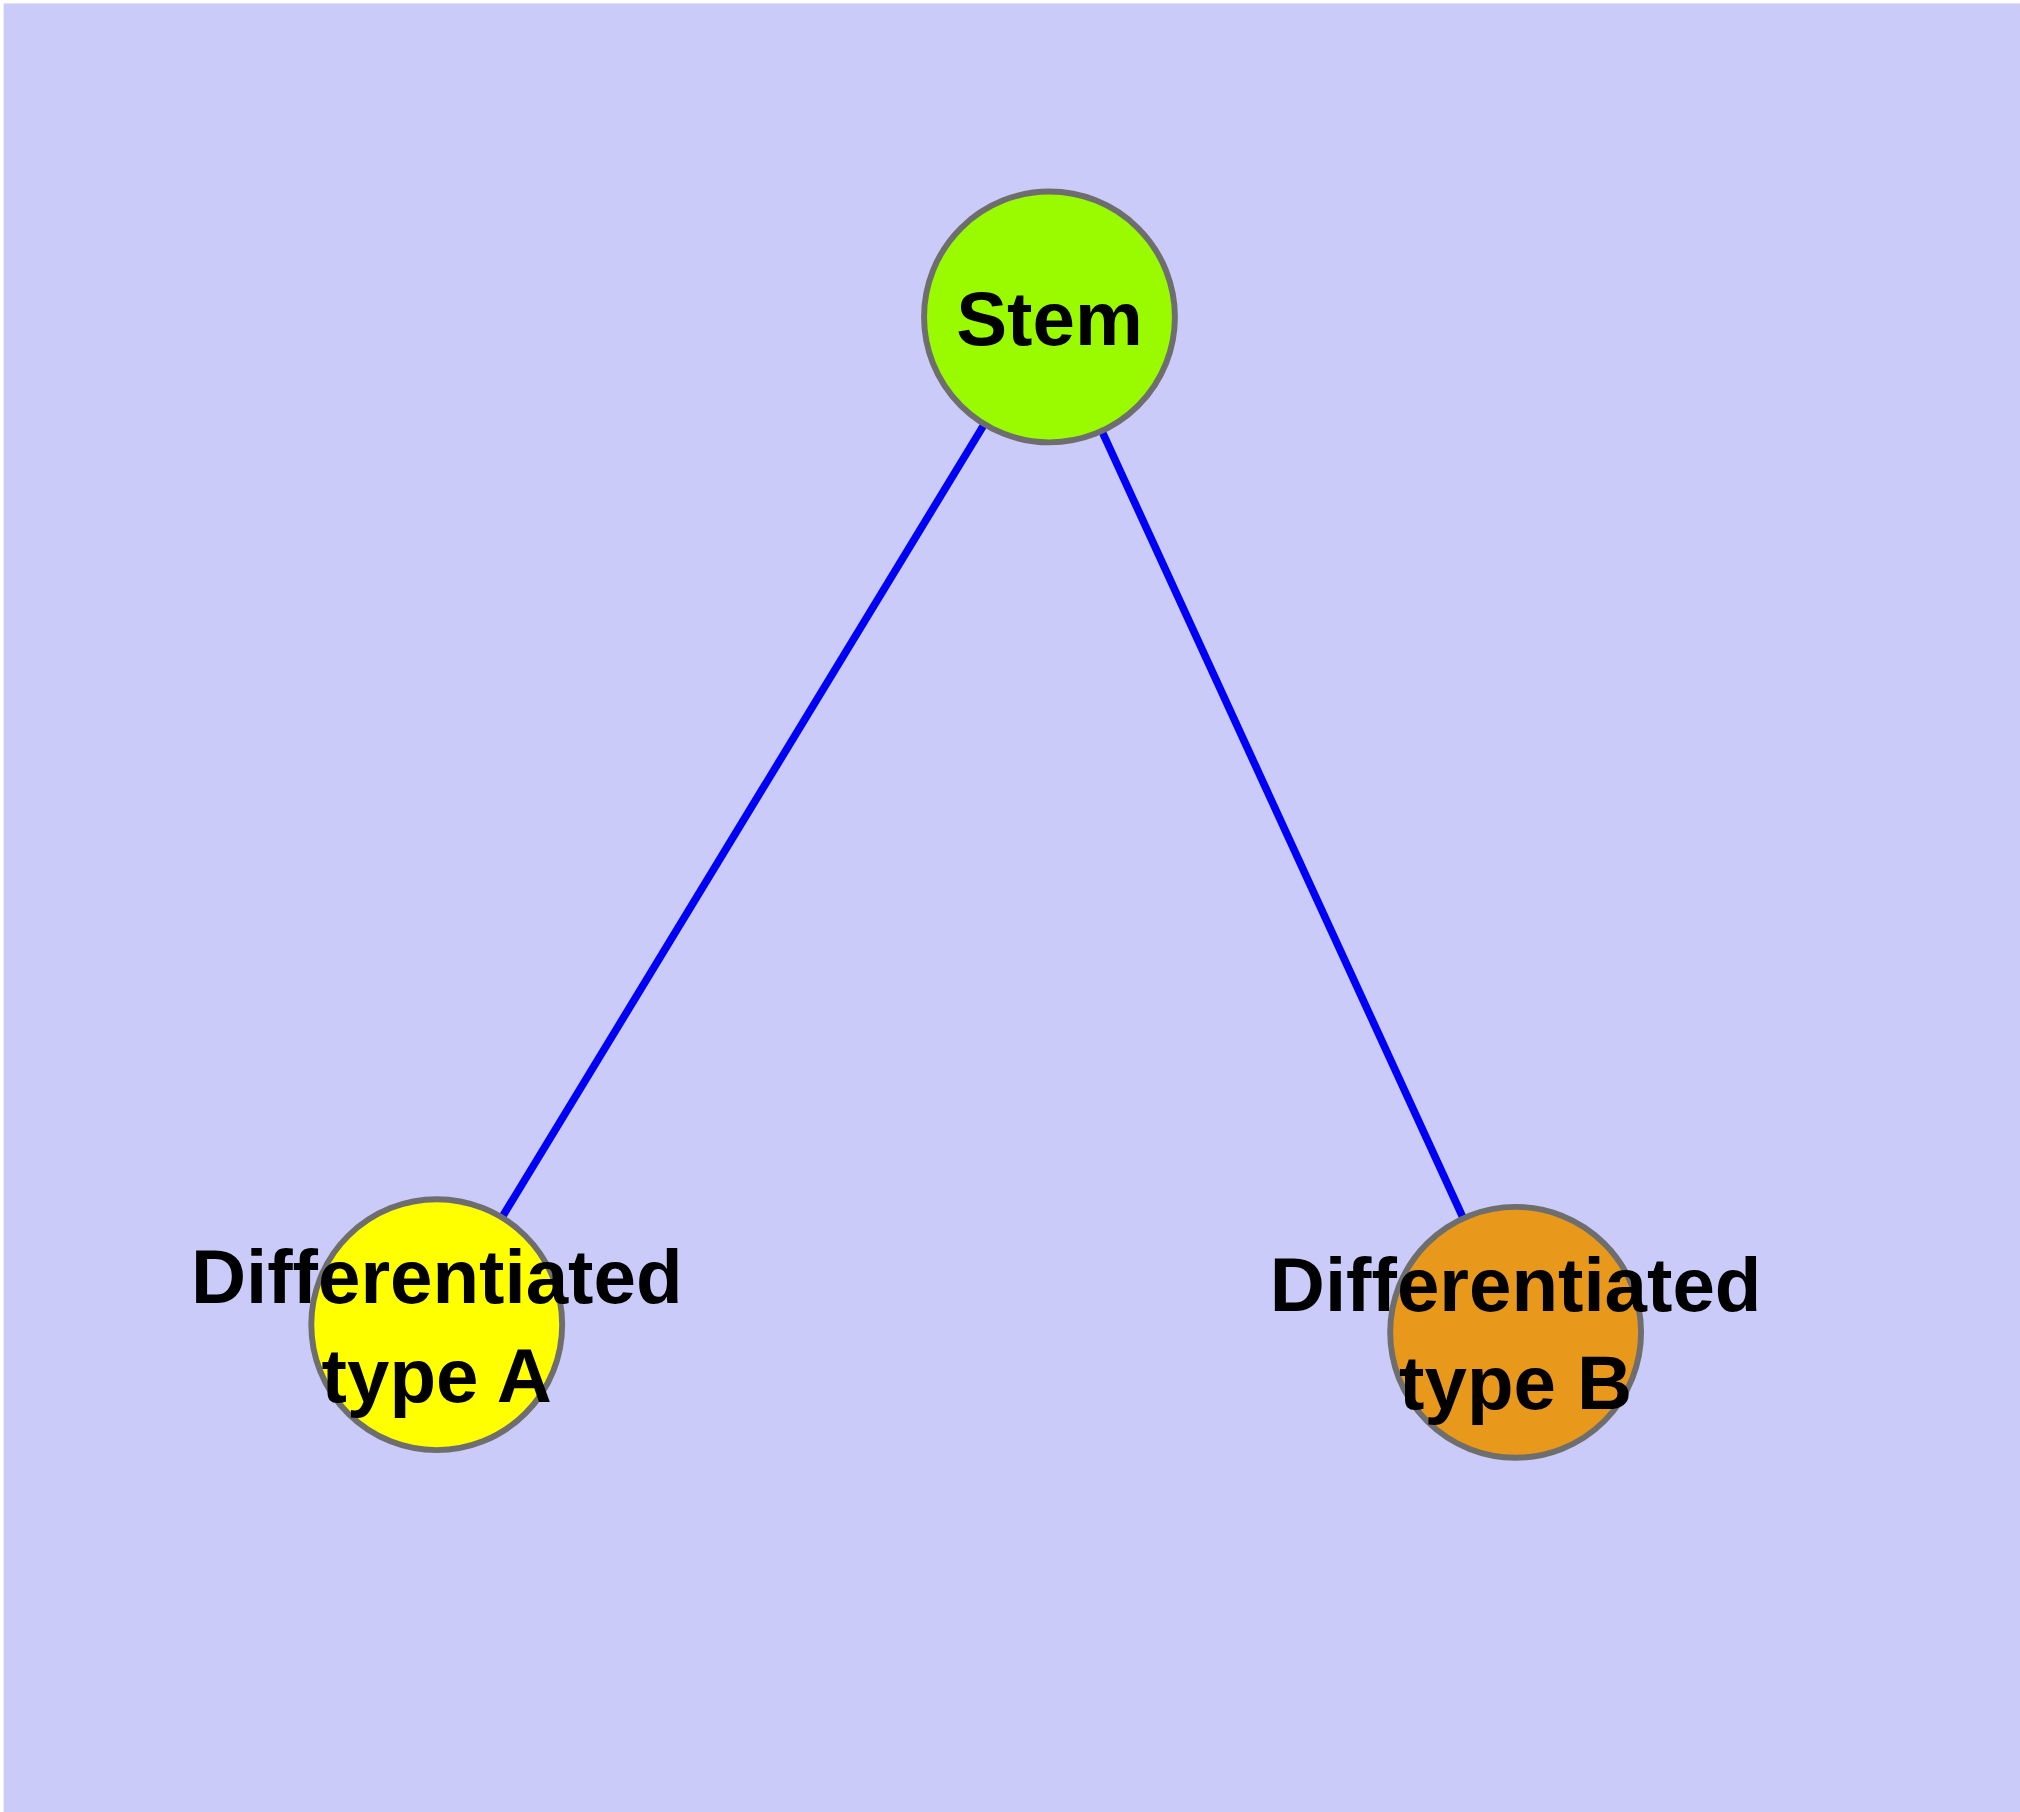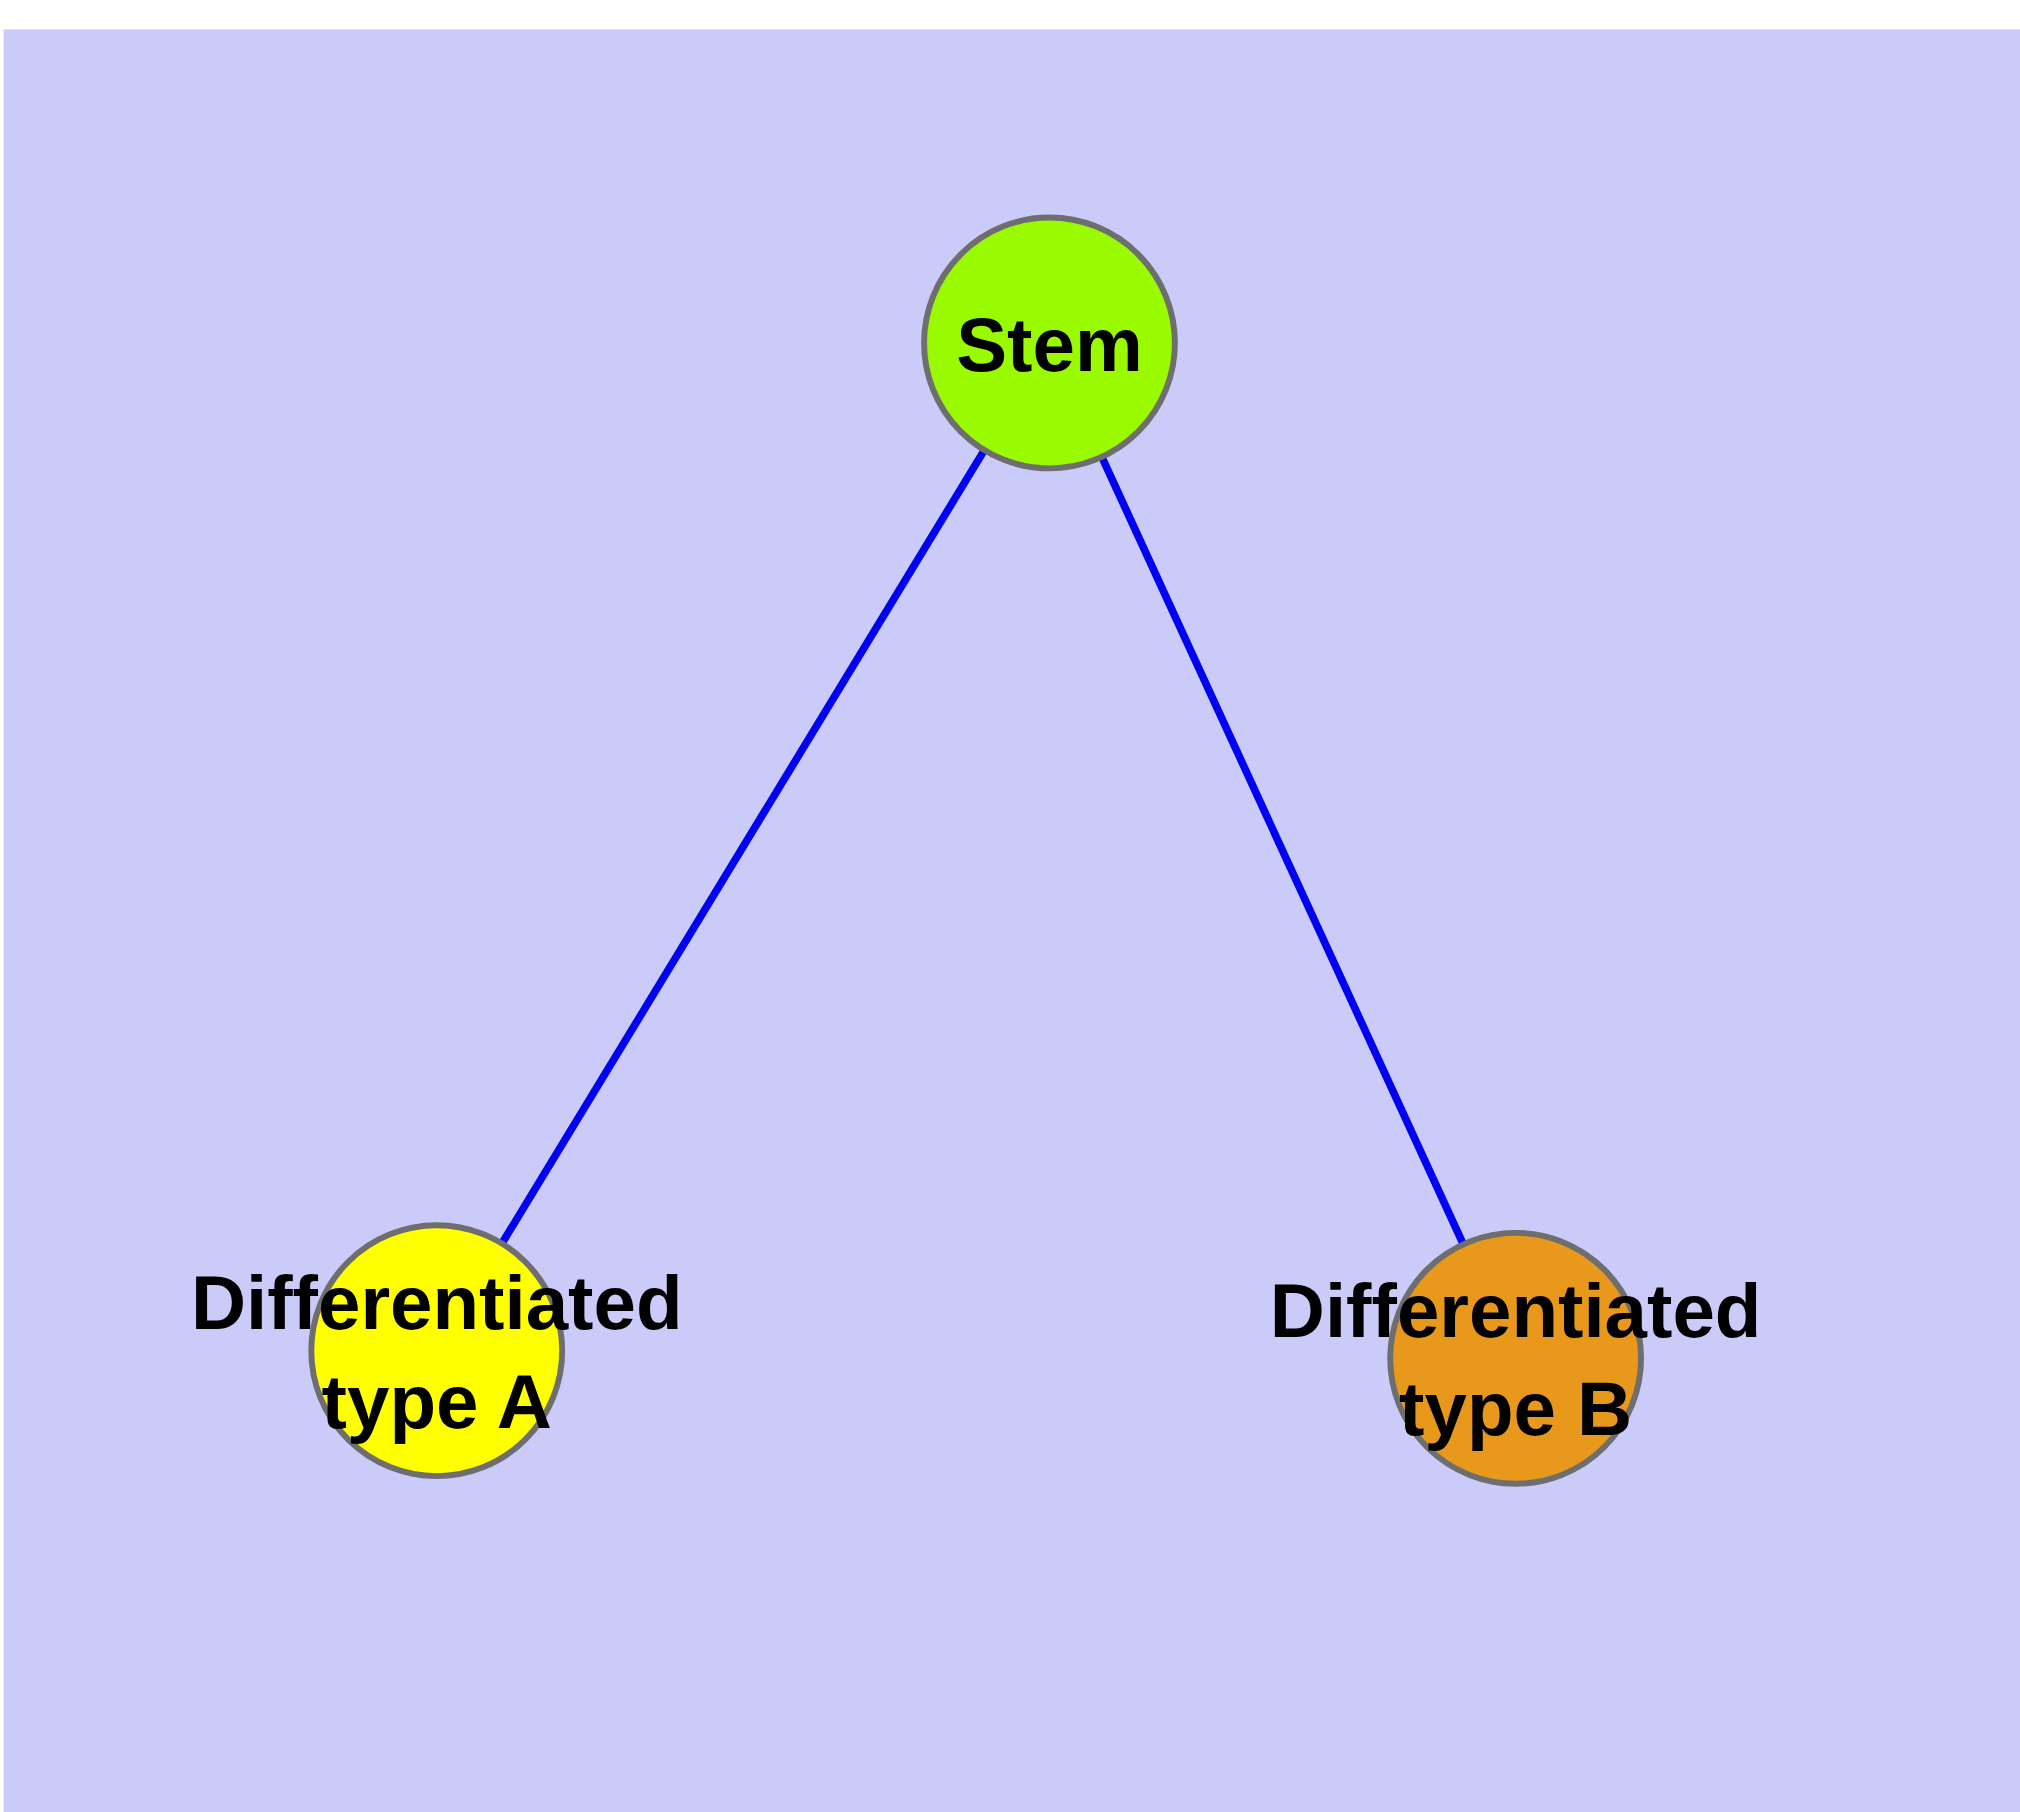--- a/index.html
+++ b/index.html
@@ -8,21 +8,20 @@
     background: #ffffff;
     width: 2021px;
     height: 1812px;
     overflow: hidden;
     font-family: "Liberation Sans", sans-serif;
   }
   .stage {
     position: relative;
     width: 2021px;
     height: 1365px;
-    margin-top: 26px;
   }
   svg.graph {
     display: block;
     width: 2021px;
     height: 1812px;
   }
   svg.graph text {
     font-family: "Liberation Sans", "DejaVu Sans", sans-serif;
     font-weight: bold;
   }

